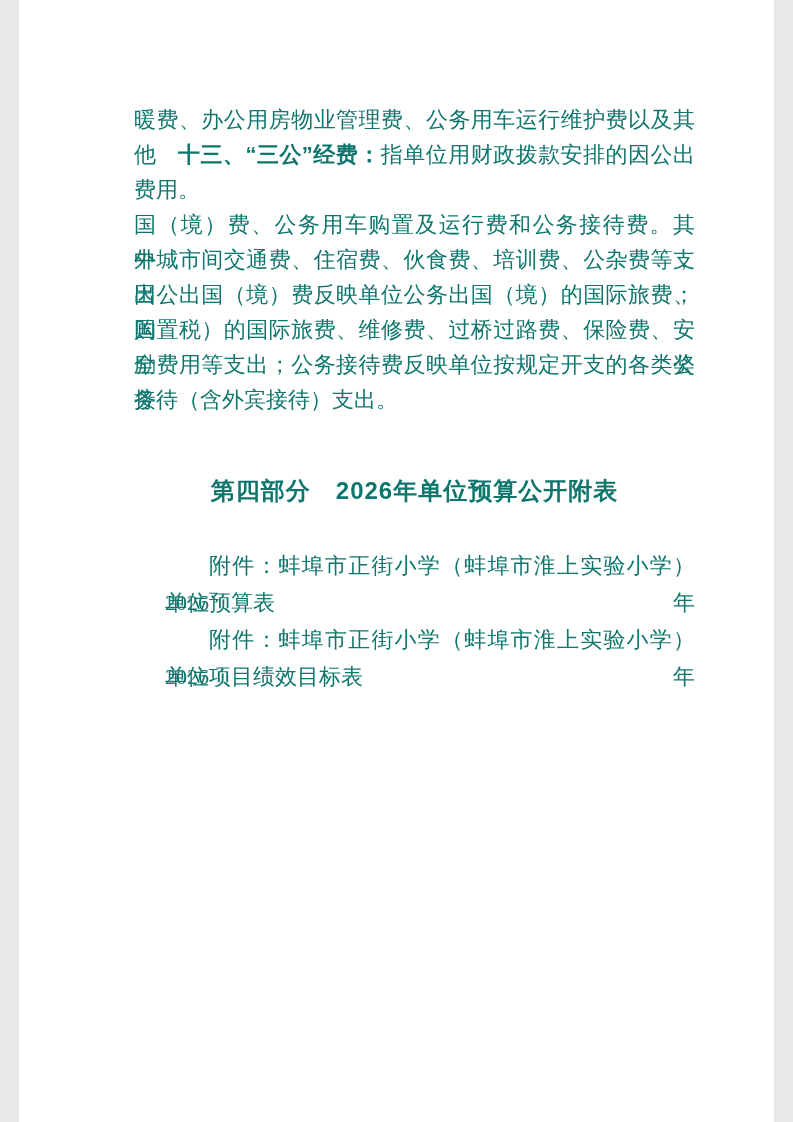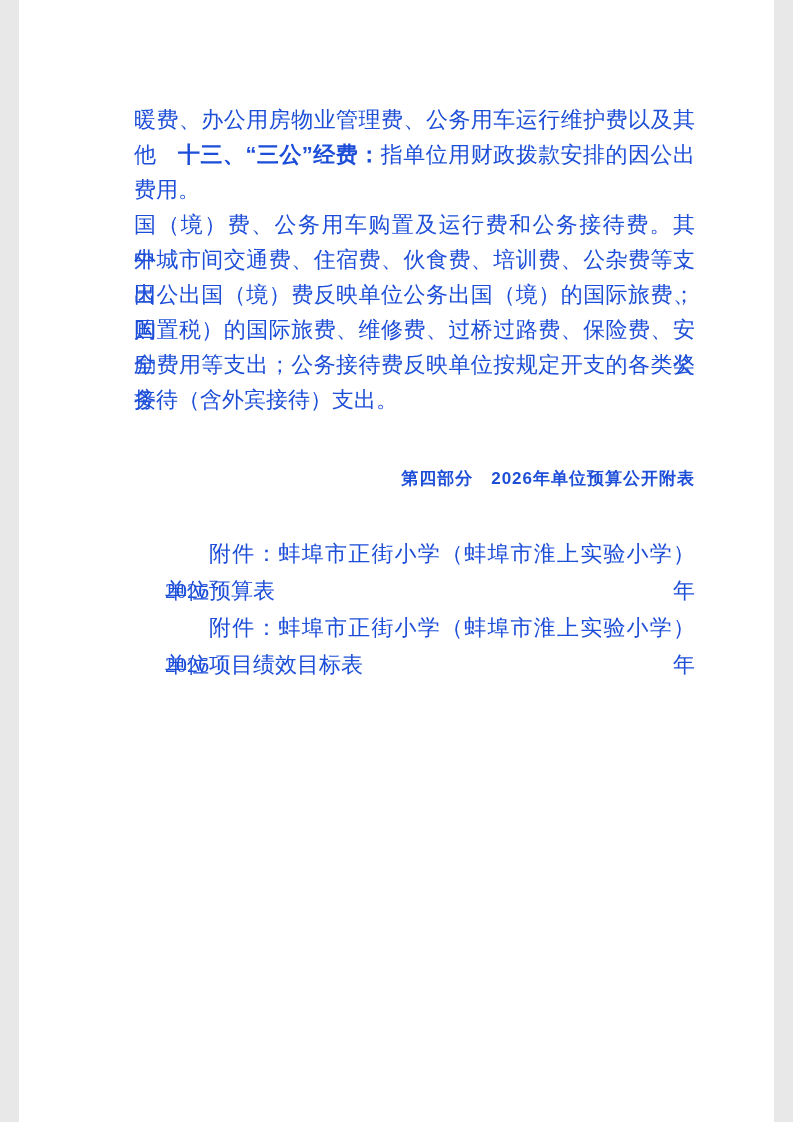--- a/index.html
+++ b/index.html
@@ -8,21 +8,21 @@
     background: #e8e8e8;
   }
   .page {
     position: relative;
     width: 755px;
     height: 1122px;
     margin: 0 auto;
     background: #ffffff;
     overflow: hidden;
     font-family: "Liberation Serif", serif;
-    color: #1d4ed8;
+    color: #0f766e;
   }
   .content {
     position: absolute;
     left: 115px;
     top: 102px;
     width: 561px;
     font-size: 22px;
     line-height: 35px;
   }
   .line {
@@ -40,26 +40,26 @@
     text-align-last: left;
   }
   .indent {
     text-indent: 44px;
   }
   .lead {
     font-weight: bold;
     font-family: "Liberation Sans", sans-serif;
   }
   .heading {
-    margin: 42px 0 0 0;
+    margin: 54px 0 0 0;
     line-height: 40px;
-    font-size: 17px;
+    font-size: 24px;
     font-weight: bold;
     font-family: "Liberation Sans", sans-serif;
-    text-align: right;
+    text-align: center;
     letter-spacing: 1px;
   }
   .attachments {
     margin-top: 36px;
     line-height: 37px;
   }
   .attachments .line {
     height: 37px;
     margin-left: 31px;
   }

